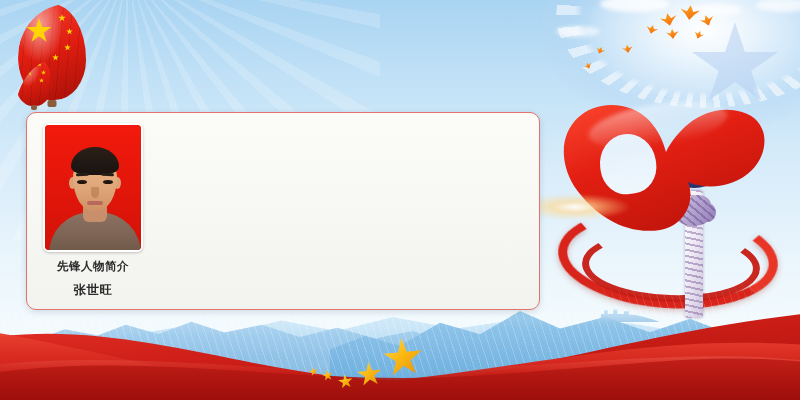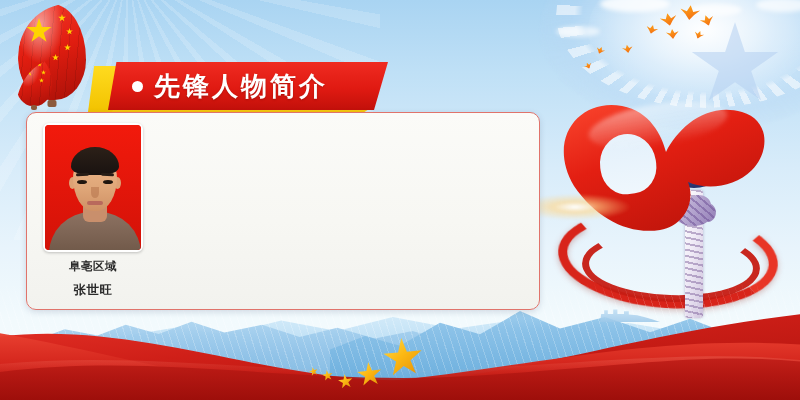--- a/index.html
+++ b/index.html
@@ -435,46 +435,39 @@
   <div class="balloon" id="balloonSmall">
     <div class="ball-env">
       <div class="ball-star" style="left:5px;top:8px;width:13px;height:13px;"></div>
       <div class="ball-star" style="left:21px;top:6px;width:5px;height:5px;"></div>
       <div class="ball-star" style="left:25px;top:14px;width:5px;height:5px;"></div>
       <div class="ball-star" style="left:23px;top:22px;width:5px;height:5px;"></div>
     </div>
     <div class="ball-basket"></div>
   </div>
 
-  <div class="titleBanner">
-    <div class="tb-yellow"></div>
-    <div class="tb-yellow2"></div>
-    <div class="tb-red"></div>
-    <div class="tb-dot"></div>
-    <div class="tb-text">先锋人物简介</div>
-  </div>
 
   <div class="panel">
 
     <div class="photoCol">
       <div class="photoFrame">
         <div class="ph-bg"></div>
         <div class="ph-shoulders"></div>
         <div class="ph-neck"></div>
         <div class="ph-ear ph-earL"></div>
         <div class="ph-ear ph-earR"></div>
         <div class="ph-face"></div>
         <div class="ph-hair"></div>
         <div class="ph-brow ph-browL"></div>
         <div class="ph-brow ph-browR"></div>
         <div class="ph-eye ph-eyeL"></div>
         <div class="ph-eye ph-eyeR"></div>
         <div class="ph-nose"></div>
         <div class="ph-mouth"></div>
       </div>
-      <div class="capLine">阜亳区域</div>
+      <div class="capLine">先锋人物简介</div>
       <div class="capLine bigger">张世旺</div>
     </div>
 
 
   </div>
 
 </div>
 
 </body></html>

